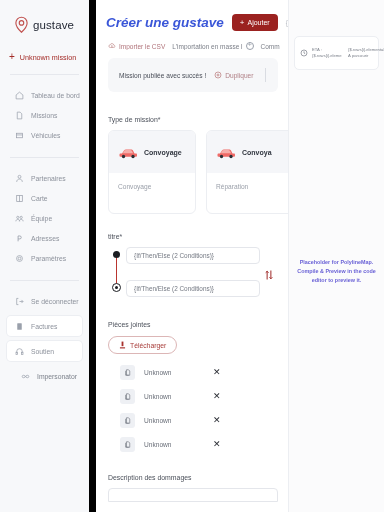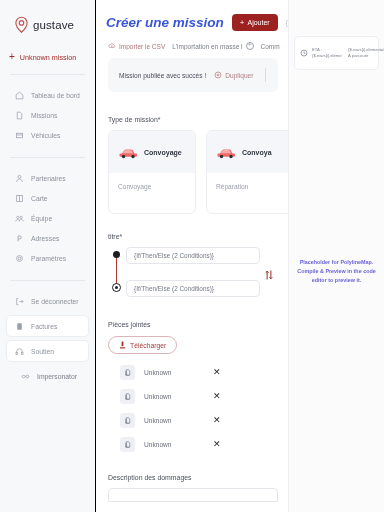--- a/index.html
+++ b/index.html
@@ -8,21 +8,21 @@
     font-family: "Liberation Sans", sans-serif;
     background: #ffffff;
     overflow: hidden;
   }
   .app { display: flex; width: 384px; height: 512px; }
 
   
   .sidebar {
     width: 96px; height: 512px;
     background: #f7f8fa;
-    border-right: 1px solid #000000;
+    border-right: 7px solid #000000;
     padding-top: 12px;
     flex: 0 0 96px;
     position: relative;
   }
   .logo-row {
     display: flex; align-items: center; gap: 4px;
     padding: 4px 0 0 14px;
   }
   .logo-mark { width: 15px; height: 17px; flex: 0 0 15px; }
   .logo-text {
@@ -330,21 +330,21 @@
           <ellipse cx="11.3" cy="8" rx="2.6" ry="2.2"></ellipse>
           <path d="M7.3 8h1.4"></path>
         </svg>
       <span>Impersonator</span>
     </div>
   </aside>
 
   <main class="main">
 
     <div class="topbar">
-      <div class="page-title">Créer une mission</div>
+      <div class="page-title">Créer une gustave</div>
       <div class="add-btn">
         <span class="plus">+</span>
         <span>Ajouter</span>
       </div>
       <div class="topbar-right">
         <span class="user-name">{userName}</span>
 
       </div>
     </div>
 

